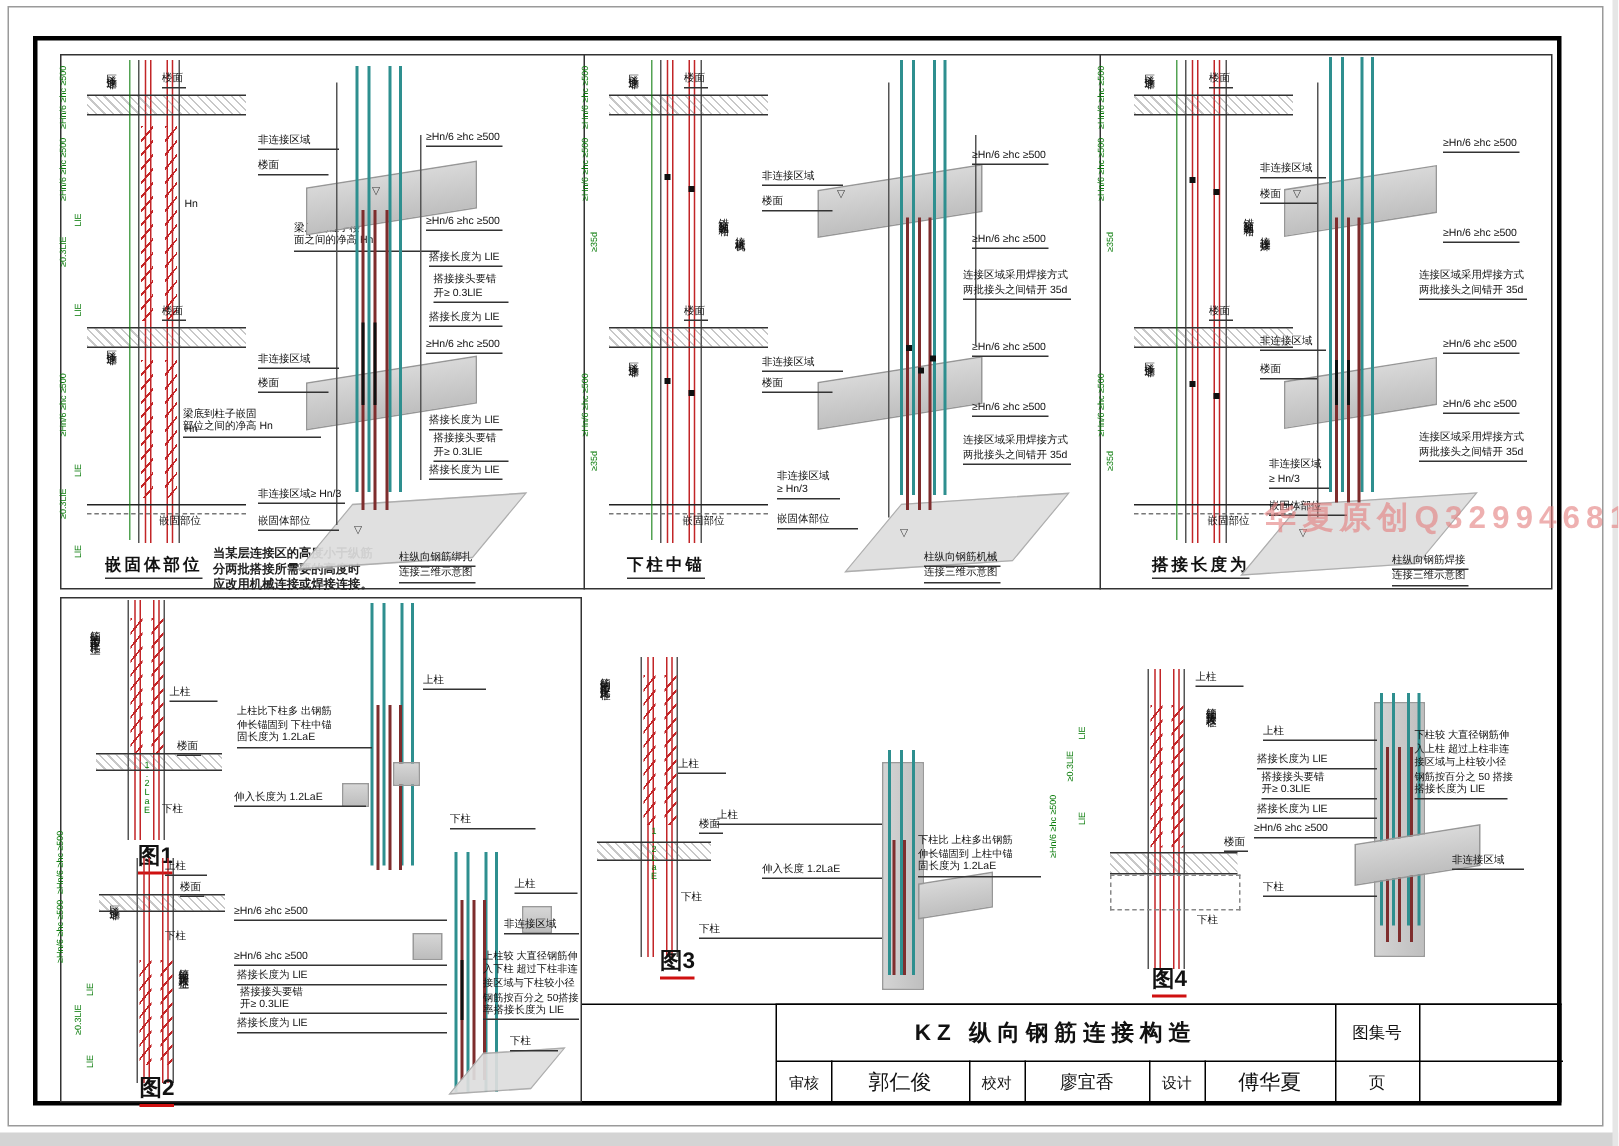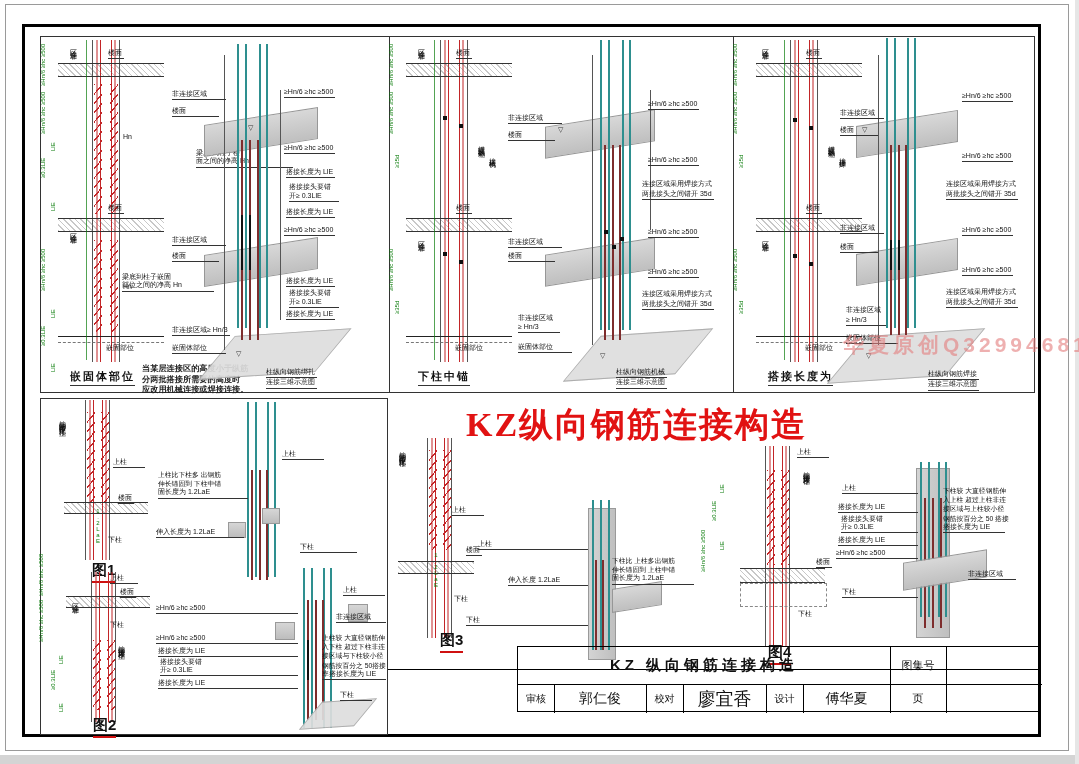--- a/index.html
+++ b/index.html
@@ -246,21 +246,20 @@
   <div class="ll" style="left:962px;top:266px">≥Hn/6 ≥hc ≥500</div>
   <div class="lt" style="left:946px;top:288px">连接区域采用焊接方式</div>
   <div class="ll" style="left:946px;top:298px">两批接头之间错开 35d</div>
   <div class="note" style="left:928px;top:370px">
     <div class="ll" style="position:static">柱纵向钢筋焊接</div>
     <div class="ll" style="position:static">连接三维示意图</div>
   </div>
 
   <div class="wm" style="left:843px;top:331px">华夏原创Q329946810</div>
 
-  <div class="bigtitle" style="left:466px;top:402px">KZ纵向钢筋连接构造</div>
 
   <div class="vtext" style="left:59px;top:415px">筋钢的出多柱下比柱上</div>
   <div class="col2dn" style="left:85px;top:400px;height:160px"></div>
   <div class="chev" style="left:87px;top:412px;height:90px"></div>
   <div class="chev" style="left:101px;top:412px;height:90px"></div>
   <div class="ll" style="left:113px;top:458px;width:30px">上柱</div>
   <div class="slab" style="left:64px;top:502px;width:84px;height:10px"></div>
   <div class="ll" style="left:118px;top:494px">楼面</div>
   <div class="lt" style="left:108px;top:536px">下柱</div>
   <div class="gvtext" style="left:95px;top:508px">1.2LaE</div>
@@ -366,34 +365,34 @@
   <div class="ll" style="left:842px;top:588px;width:74px">下柱</div>
   <div class="ll" style="left:968px;top:570px;width:46px">非连接区域</div>
   <div class="note" style="left:943px;top:486px">
     <div>下柱较 大直径钢筋伸</div>
     <div>入上柱 超过上柱非连</div>
     <div>接区域与上柱较小径</div>
     <div>钢筋按百分之 50 搭接</div>
     <div class="ll" style="position:static;width:60px">搭接长度为 LlE</div>
   </div>
 
-  <div class="tb" style="left:517px;top:646px;width:524px;height:66px">
+  <div class="tb" style="left:517px;top:669px;width:524px;height:66px">
     <div class="tbline-h" style="left:0;top:37px;width:524px"></div>
     <div class="tbline-v" style="left:372px;top:0;height:66px"></div>
     <div class="tbline-v" style="left:428px;top:0;height:66px"></div>
     <div class="tbline-v" style="left:36px;top:37px;height:29px"></div>
     <div class="tbline-v" style="left:128px;top:37px;height:29px"></div>
     <div class="tbline-v" style="left:165px;top:37px;height:29px"></div>
     <div class="tbline-v" style="left:248px;top:37px;height:29px"></div>
     <div class="tbline-v" style="left:285px;top:37px;height:29px"></div>
     <div class="tbcell" style="left:0;top:0;width:372px;height:37px;font-size:15px;font-weight:bold;letter-spacing:4px">KZ 纵向钢筋连接构造</div>
     <div class="tbcell" style="left:372px;top:0;width:56px;height:37px;font-size:11px">图集号</div>
     <div class="tbcell" style="left:0;top:37px;width:36px;height:29px;font-size:10px">审核</div>
     <div class="tbcell" style="left:36px;top:37px;width:92px;height:29px;font-size:14px">郭仁俊</div>
     <div class="tbcell" style="left:128px;top:37px;width:37px;height:29px;font-size:10px">校对</div>
-    <div class="tbcell" style="left:165px;top:37px;width:83px;height:29px;font-size:18px">廖宜香</div>
+    <div class="tbcell" style="left:165px;top:37px;width:83px;height:29px;font-size:12px">廖宜香</div>
     <div class="tbcell" style="left:248px;top:37px;width:37px;height:29px;font-size:10px">设计</div>
     <div class="tbcell" style="left:285px;top:37px;width:87px;height:29px;font-size:14px">傅华夏</div>
     <div class="tbcell" style="left:372px;top:37px;width:56px;height:29px;font-size:11px">页</div>
     <div class="tbcell" style="left:428px;top:37px;width:96px;height:29px;font-size:11px"></div>
   </div>
 
 </div>
 
 </body></html>

